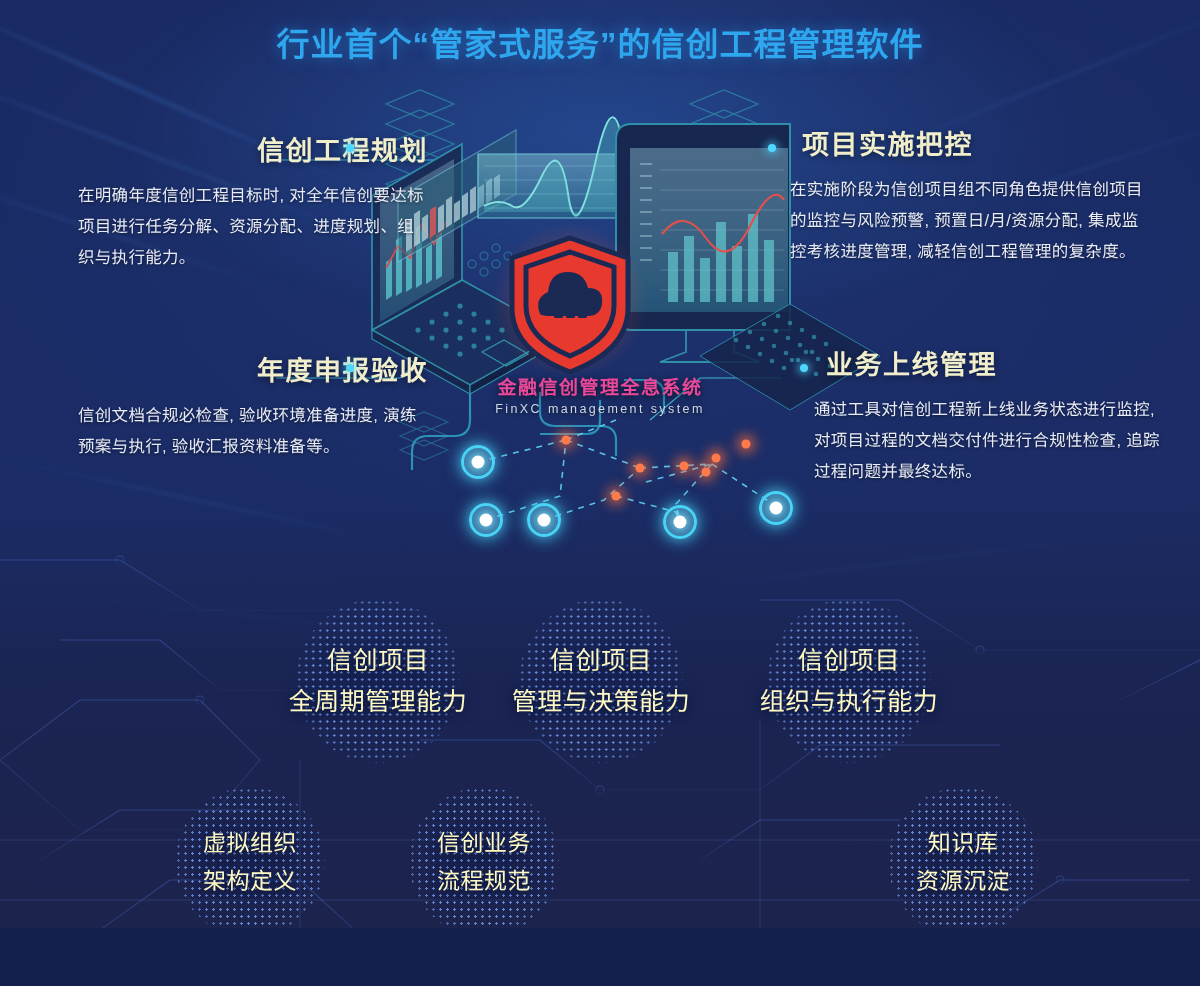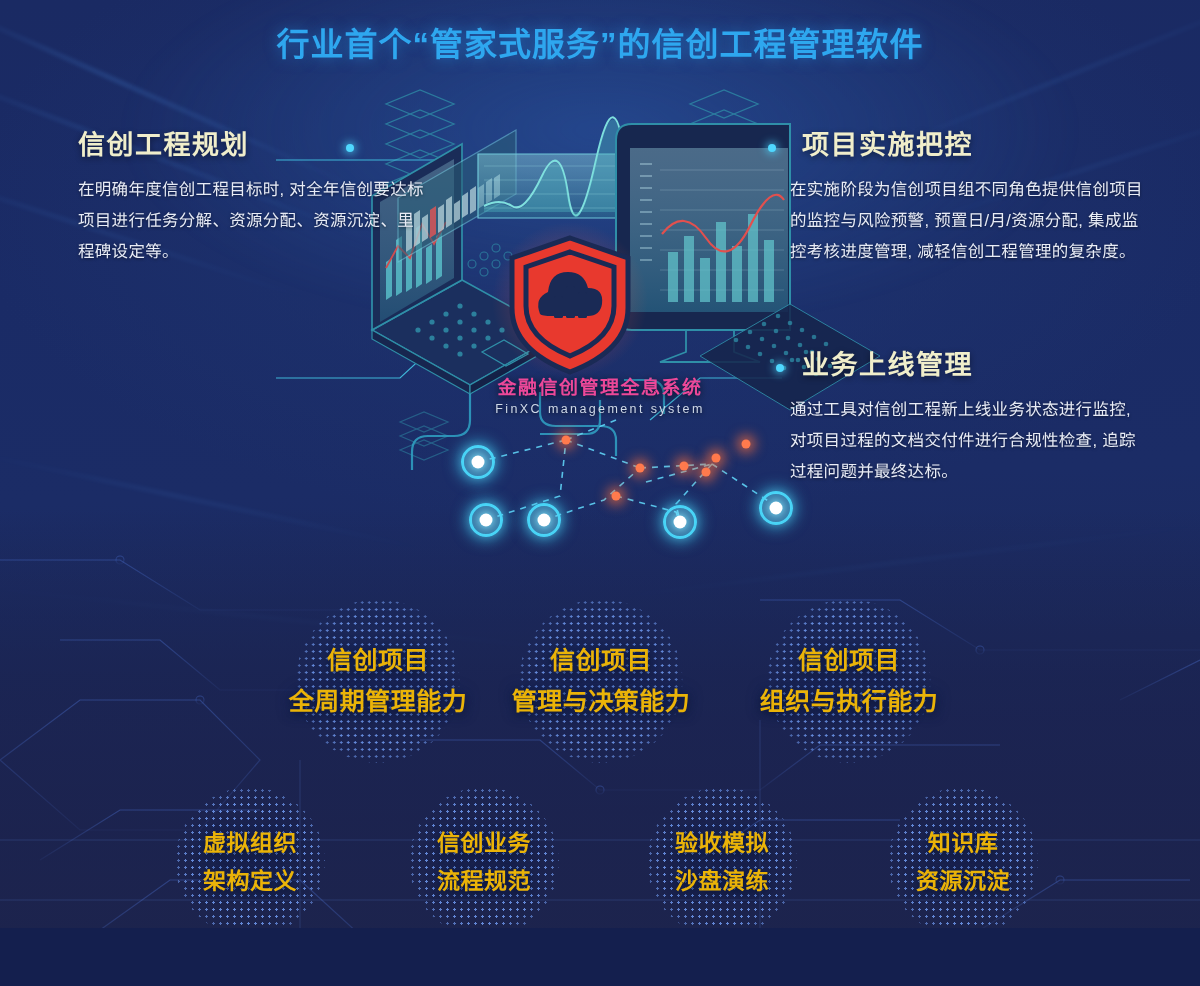--- a/index.html
+++ b/index.html
@@ -48,26 +48,26 @@
   .feat h2{
     font-size:27px; font-weight:700; color:#f0eecb; letter-spacing:1.5px;
     text-shadow:0 2px 6px rgba(0,0,0,.45); white-space:nowrap; line-height:1;
   }
   .feat p{
     margin-top:15px; font-size:16.5px; line-height:31px; color:#e8ecf6;
     letter-spacing:.3px; text-shadow:0 1px 3px rgba(0,0,0,.5);
   }
   .feat.left{ left:78px; width:350px; }
   .feat.right{ left:790px; width:355px; }
-  .feat.left  h2{ text-align:left; }
+  .feat.left  h2{ text-align:right;margin-top:6px; }
   .feat.right h2{ text-align:left;padding-left:12px; }
   #feat-tl{ top:132px; }
   #feat-bl{ top:352px; }
   #feat-tr{ top:132px; }
-  #feat-br{ top:352px; }
+  #feat-br{ top:352px;margin-left:24px; }
 
   .hdot{ position:absolute; width:8px; height:8px; border-radius:50%;
     background:#4fd8ff; box-shadow:0 0 8px 2px rgba(79,216,255,.7); }
 
   
   .brand{ position:absolute; top:372px; left:0; width:1200px; text-align:center; }
   .brand .cn{
     font-size:19px; font-weight:700; color:#ec4899; letter-spacing:1.5px;
     text-shadow:0 2px 8px rgba(0,0,0,.7);
   }
@@ -82,21 +82,21 @@
   .sphere .dots{
     position:absolute; left:50%; top:50%; transform:translate(-50%,-50%);
     border-radius:50%;
     background-image:radial-gradient(circle, rgba(120,165,255,.92) 1.1px, rgba(0,0,0,0) 1.4px);
     background-size:7px 7px;
     -webkit-mask-image:radial-gradient(circle at 50% 50%, #000 58%, rgba(0,0,0,.35) 78%, rgba(0,0,0,0) 100%);
             mask-image:radial-gradient(circle at 50% 50%, #000 58%, rgba(0,0,0,.35) 78%, rgba(0,0,0,0) 100%);
     opacity:.85;
   }
   .sphere .lbl{
-    position:relative; color:#eab308; font-weight:700;
+    position:relative; color:#fef9c3; font-weight:400;
     text-shadow:0 2px 8px rgba(8,16,44,.95), 0 0 14px rgba(20,40,100,.8);
     white-space:nowrap;
   }
   .row-mid .dots{ width:164px; height:164px; }
   .row-mid .lbl{ font-size:25px; line-height:41px; letter-spacing:.5px; }
   .row-bot .dots{ width:150px; height:150px; }
   .row-bot .lbl{ font-size:23px; line-height:38px; letter-spacing:.5px; }
 
   
   .fintech{
@@ -430,29 +430,34 @@
   <div class="onode" style="left:716px;top:458px;"></div>
   <div class="onode" style="left:746px;top:444px;"></div>
   <div class="onode" style="left:706px;top:472px;"></div>
   <div class="onode" style="left:616px;top:496px;"></div>
 
   <div class="title">行业首个“管家式服务”的信创工程管理软件</div>
 
   <div class="feat left" id="feat-tl">
     <h2>信创工程规划</h2>
     <div class="hdot" style="left:268px;top:12px;"></div>
-    <p>在明确年度信创工程目标时, 对全年信创要达标项目进行任务分解、资源分配、资源沉淀、里程碑设定等。</p>
+    <p>在明确年度信创工程目标时, 对全年信创要达标项目进行任务分解、资源分配、进度规划、组织与执行能力。</p>
   </div>
 
   <div class="feat right" id="feat-tr">
     <h2>项目实施把控</h2>
     <div class="hdot" style="left:-22px;top:12px;"></div>
     <p>在实施阶段为信创项目组不同角色提供信创项目的监控与风险预警, 预置日/月/资源分配, 集成监控考核进度管理, 减轻信创工程管理的复杂度。</p>
   </div>
 
+  <div class="feat left" id="feat-bl">
+    <h2>年度申报验收</h2>
+    <div class="hdot" style="left:268px;top:12px;"></div>
+    <p>信创文档合规必检查, 验收环境准备进度, 演练预案与执行, 验收汇报资料准备等。</p>
+  </div>
 
   <div class="feat right" id="feat-br">
     <h2>业务上线管理</h2>
     <div class="hdot" style="left:-14px;top:12px;"></div>
     <p>通过工具对信创工程新上线业务状态进行监控, 对项目过程的文档交付件进行合规性检查, 追踪过程问题并最终达标。</p>
   </div>
 
   <div class="brand">
     <div class="cn">金融信创管理全息系统</div>
     <div class="en">FinXC management system</div>
@@ -487,27 +492,20 @@
       <div>架构定义</div>
     </div>
   </div>
   <div class="sphere row-bot" style="left:484px;top:862px;">
     <div class="dots"></div>
     <div class="lbl">
       <div>信创业务</div>
       <div>流程规范</div>
     </div>
   </div>
-  <div class="sphere row-bot" style="left:722px;top:862px;">
-    <div class="dots"></div>
-    <div class="lbl">
-      <div>验收模拟</div>
-      <div>沙盘演练</div>
-    </div>
-  </div>
   <div class="sphere row-bot" style="left:963px;top:862px;">
     <div class="dots"></div>
     <div class="lbl">
       <div>知识库</div>
       <div>资源沉淀</div>
     </div>
   </div>
 
 
 </div>

